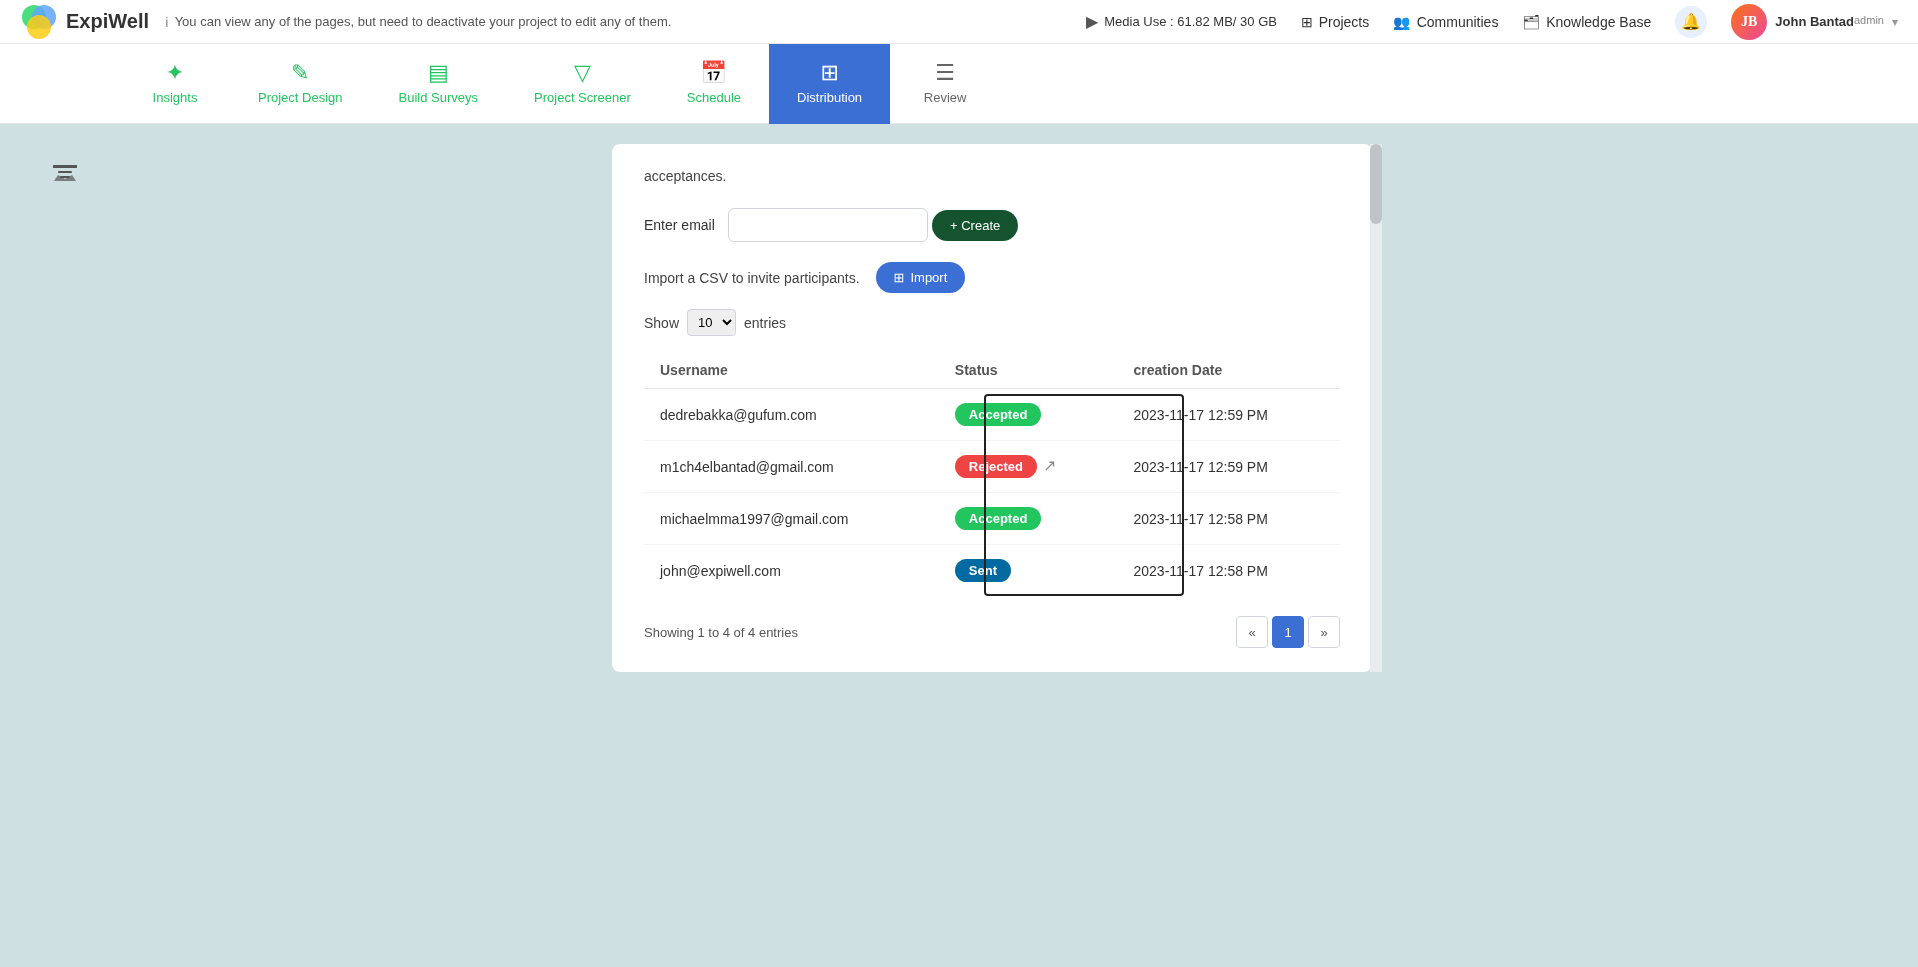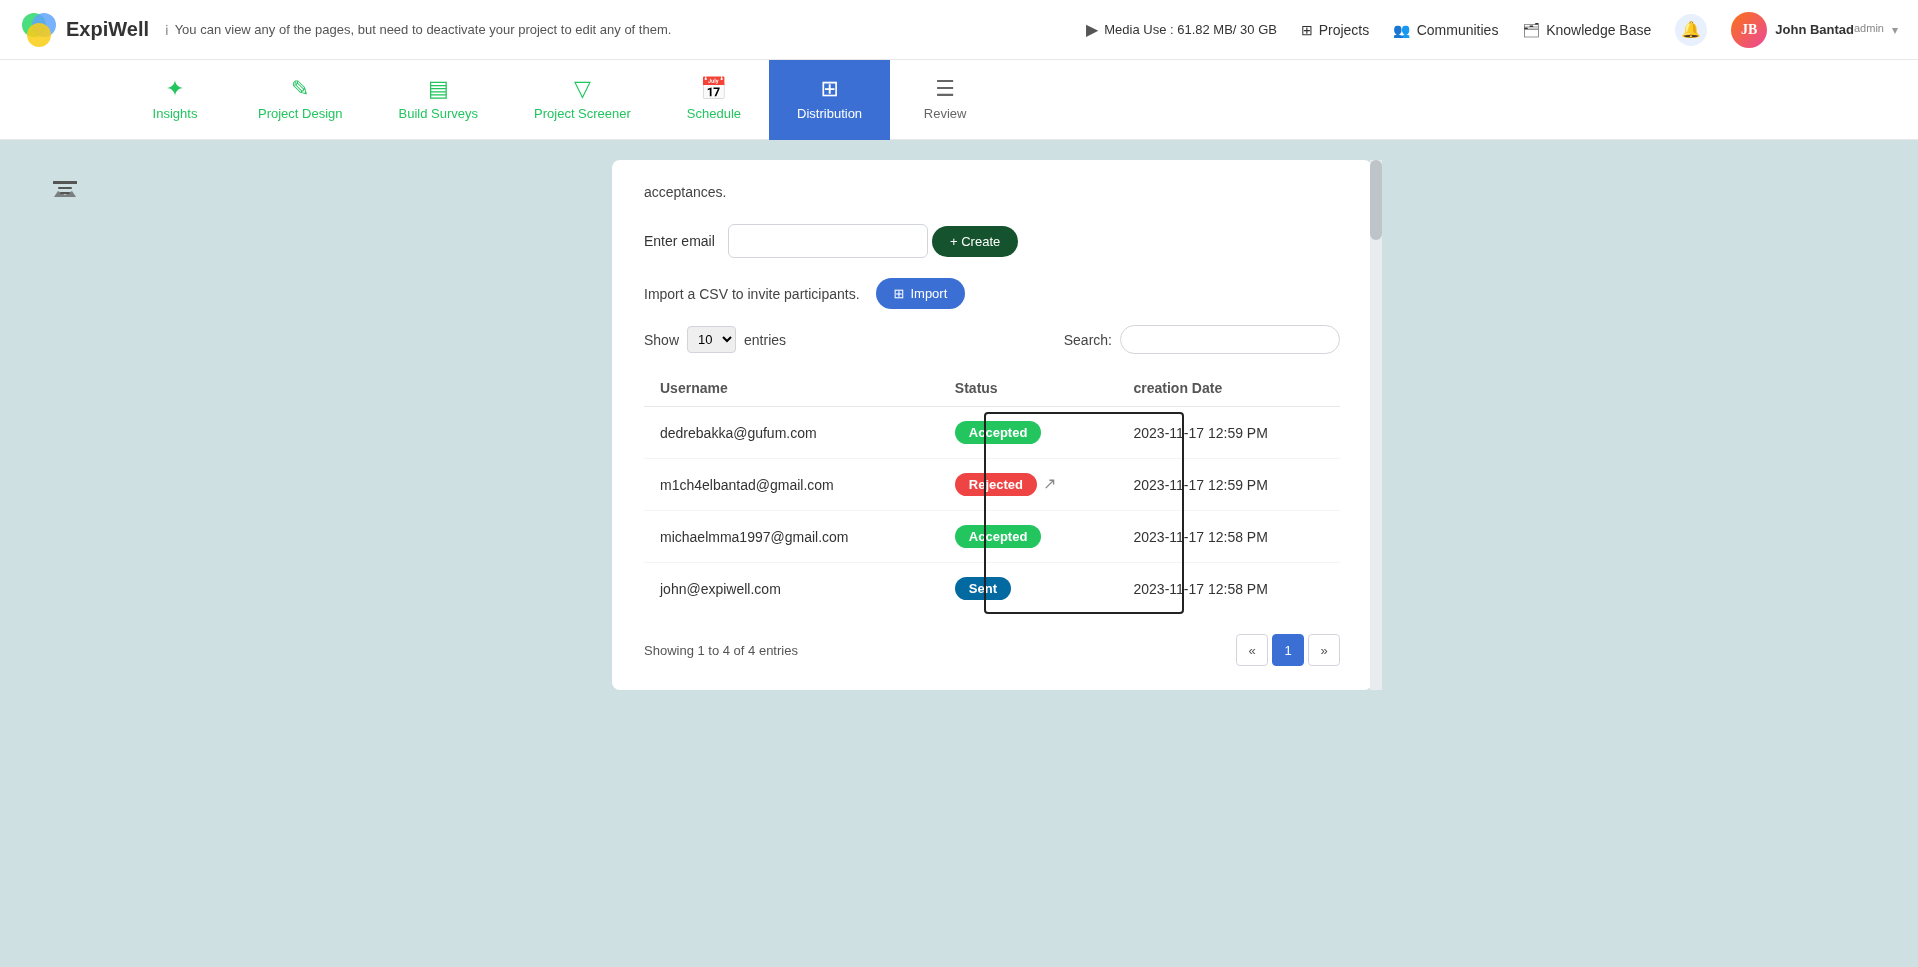--- a/index.html
+++ b/index.html
@@ -1,21 +1,21 @@
 <!DOCTYPE html>
 <html><head>
   <meta charset="utf-8">
   <style>
     * { box-sizing: border-box; margin: 0; padding: 0; }
     body { font-family: -apple-system, BlinkMacSystemFont, 'Segoe UI', sans-serif; background: #cfe0e3; width: 1918px; min-height: 967px; overflow-x: hidden; }
 
     
     .header {
       background: #fff;
-      height: 60px;
+      height: 44px;
       display: flex;
       align-items: center;
       padding: 0 20px;
       border-bottom: 1px solid #e8e8e8;
       gap: 16px;
       position: relative;
     }
     .logo-area {
       display: flex;
       align-items: center;
@@ -487,24 +487,20 @@
       </div>
 
       <div class="show-row">
         <span class="show-label">Show</span>
         <select class="entries-select">
           <option>10</option>
           <option>25</option>
           <option>50</option>
         </select>
         <span class="entries-label">entries</span>
-        <div class="search-area">
-          <span class="search-label">Search:</span>
-          <input class="search-input" type="text" placeholder="" style="">
-        </div>
       </div>
 
       <div class="table-wrapper">
         <table class="data-table">
           <thead>
             <tr>
               <th>Username</th>
               <th>Status</th>
               <th>creation Date</th>
             </tr>

